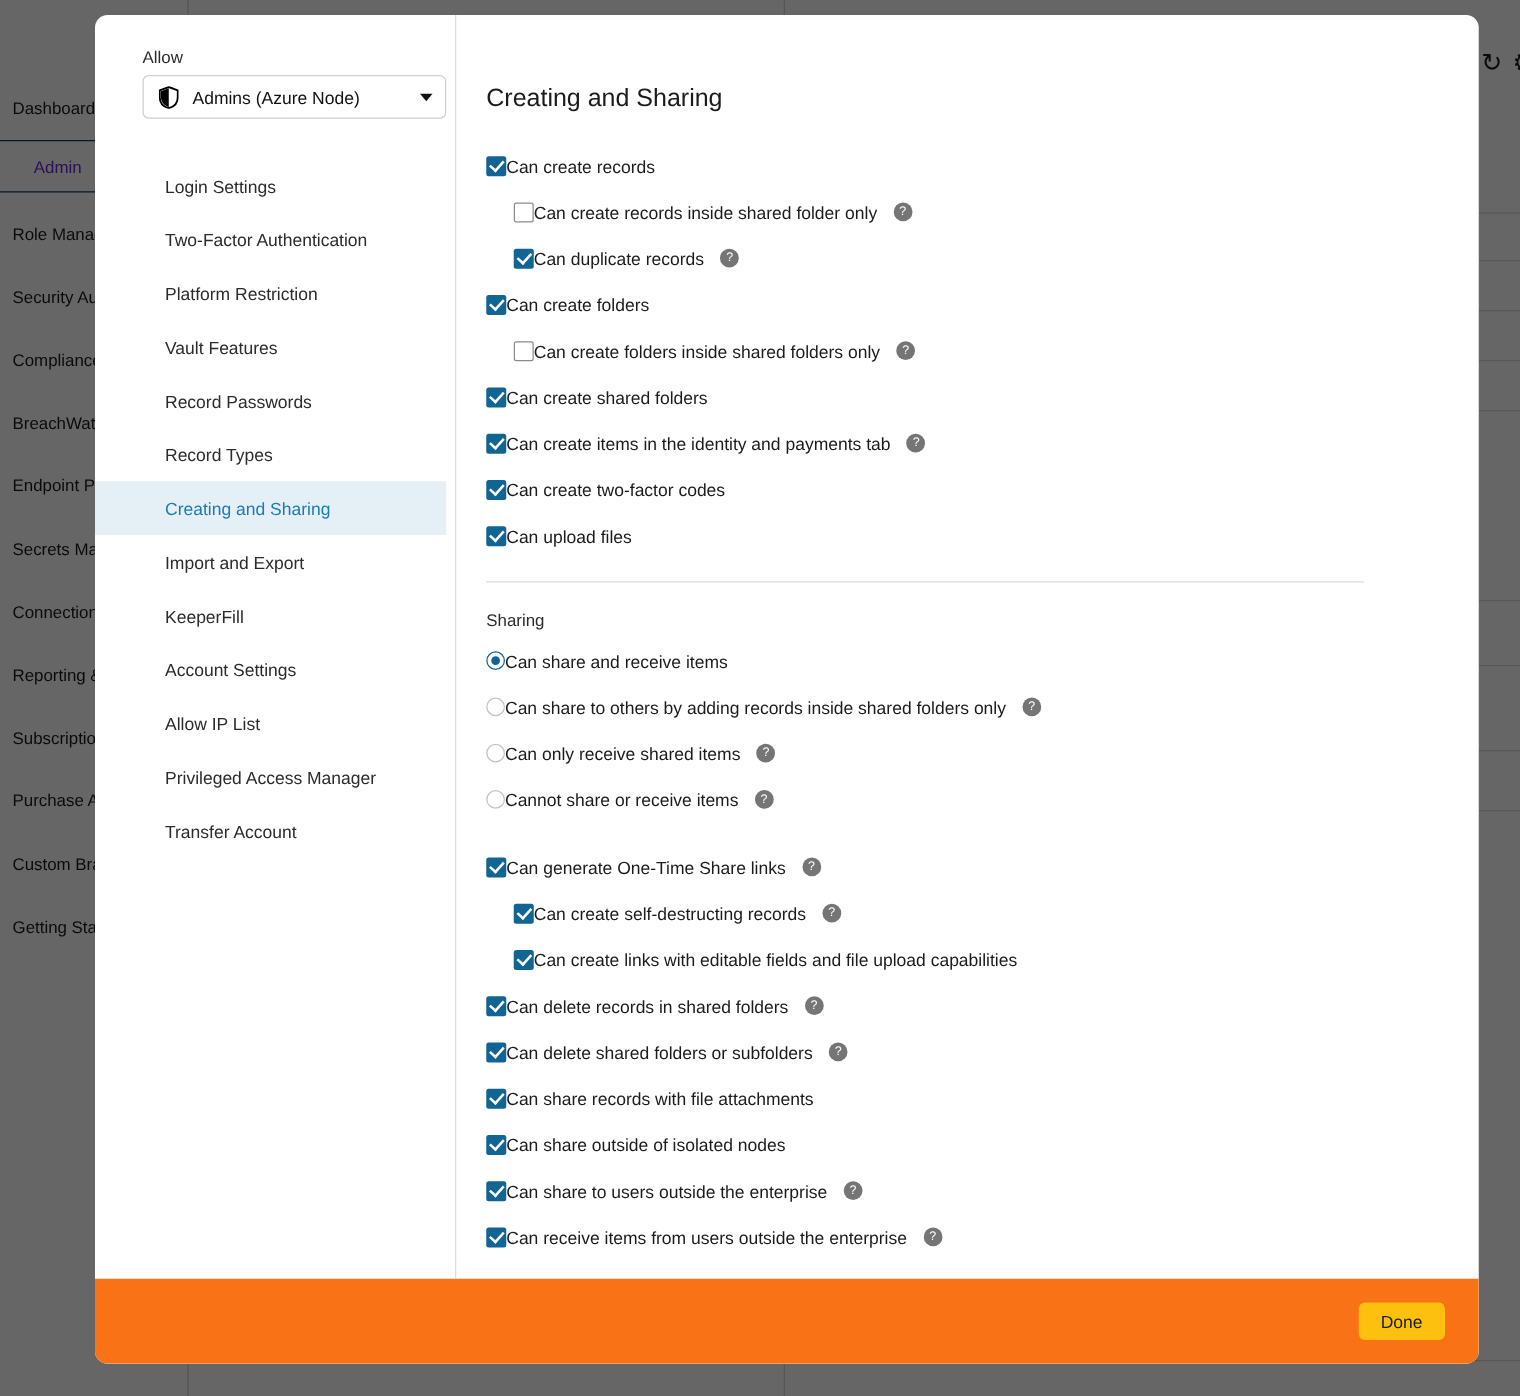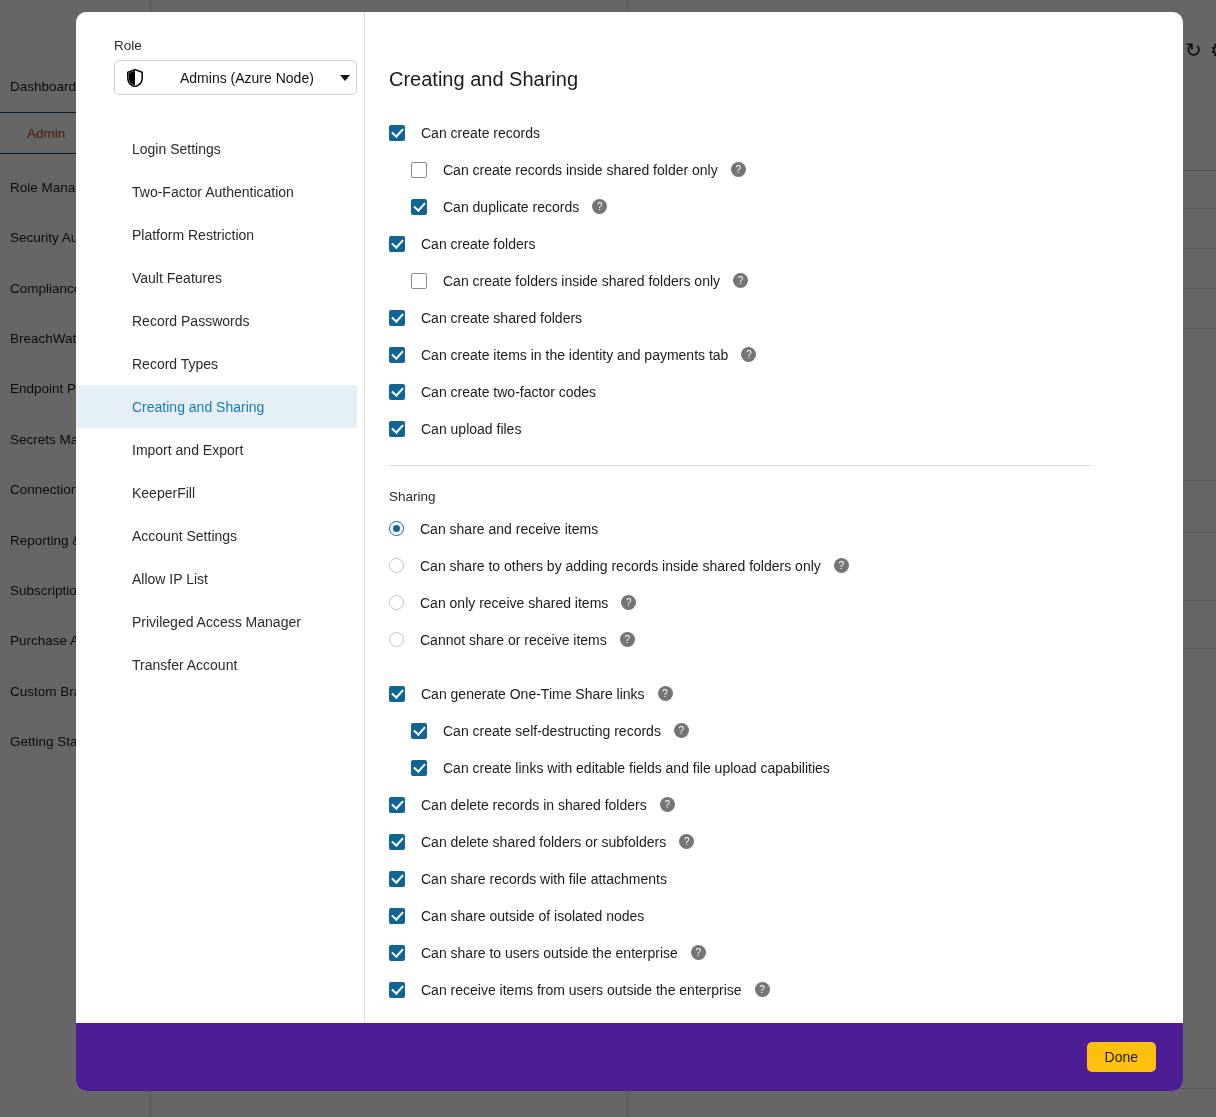--- a/index.html
+++ b/index.html
@@ -30,21 +30,21 @@
     width: 150px;
     height: 24px;
     font-size: 13.5px;
     color: #1b1b1b;
     white-space: nowrap;
     display: flex;
     align-items: center;
     padding-left: 10px;
   }
   .bg-nav-item.selected {
-    color: #c2410c;
+    color: #6d28d9;
     border-top: 1px solid #0c3c5e;
     border-bottom: 1px solid #0c3c5e;
     height: 42px;
     padding-left: 27px;
   }
   .bg-vline {
     position: absolute;
     top: 0;
     width: 1px;
     height: 1117px;
@@ -104,21 +104,20 @@
     margin-left: 38px;
     width: 243px;
     height: 35px;
     border: 1px solid #cfcfcf;
     border-radius: 5px;
     background: #fff;
     display: flex;
     align-items: center;
     padding: 0 10px 0 12px;
     cursor: pointer;
-    gap: 26px;
   }
   .shield-icon { flex: 0 0 16px; height: 18px; display:block; }
   .role-value {
     flex: 1;
     font-size: 14px;
     color: #111;
     margin-left: 11px;
     white-space: nowrap;
   }
   .caret {
@@ -215,21 +214,21 @@
     position: absolute;
     left: 2.8px; top: 2.8px;
     width: 7.4px; height: 7.4px;
     border-radius: 50%;
     background: #116594;
   }
 
   .opt-label {
     font-size: 14px;
     color: #1b1b1b;
-    margin-left: 16px;
+    margin-left: 0;
     white-space: nowrap;
   }
   .opt-row.radio .opt-label { }
 
   .help {
     width: 15px; height: 15px;
     flex: 0 0 15px;
     border-radius: 50%;
     background: #757575;
     color: #fff;
@@ -242,21 +241,21 @@
   }
 
   
   .modal-footer {
     height: 68px;
     flex: 0 0 68px;
     display: flex;
     align-items: center;
     justify-content: flex-end;
     padding-right: 27px;
-    background: #4c1d95;
+    background: #f97316;
   }
   .done-btn {
     background: #fdc00f;
     color: #1b1b1b;
     border: none;
     border-radius: 5px;
     font-size: 14px;
     height: 30px;
     padding: 0 18px;
     cursor: pointer;
@@ -327,21 +326,21 @@
       <div class="bg-topicon" style="left: 1185px; top: 38px;">↻</div>
       <div class="bg-topicon" style="left: 1210px; top: 38px;">⚙</div>
     </div>
   <div class="dim-overlay"></div>
 </div>
 
 <div id="modal">
   <div class="modal-body">
 
     <div class="left-panel">
-      <div class="role-label">Role</div>
+      <div class="role-label">Allow</div>
 
       <div class="role-select">
         <svg class="shield-icon" viewBox="0 0 16 18">
           <path d="M8 0.6 L15.2 3.3 V9 C15.2 13.3 12.1 16.4 8 17.6 C3.9 16.4 0.8 13.3 0.8 9 V3.3 Z" fill="none" stroke="#000" stroke-width="1.5"></path>
           <path d="M8 1.6 L8 16.6 C4.5 15.5 1.8 12.9 1.8 9 V3.9 Z" fill="#000"></path>
         </svg>
         <span class="role-value">Admins (Azure Node)</span>
         <span class="caret"></span>
       </div>
 

